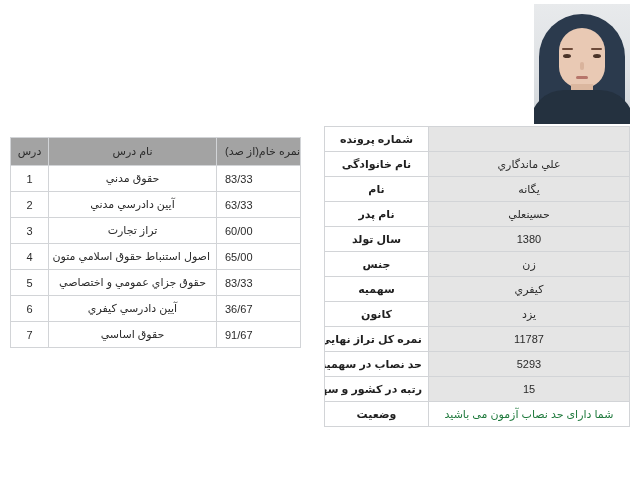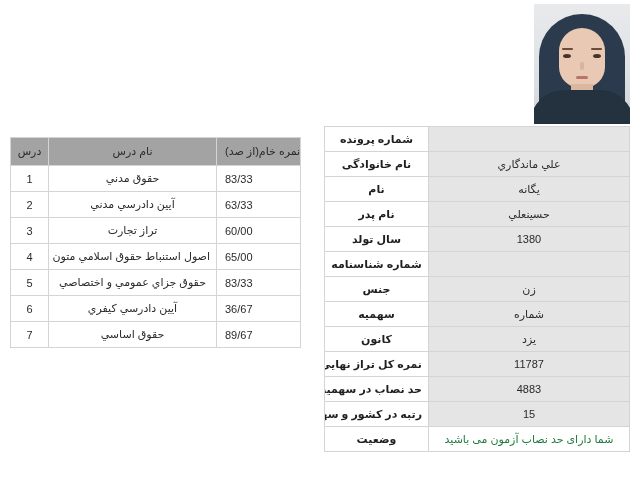--- a/index.html
+++ b/index.html
@@ -166,41 +166,37 @@
       </tr>
       <tr>
         <td class="val">حسينعلي</td>
         <td class="lbl">نام پدر</td>
       </tr>
       <tr>
         <td class="val">1380</td>
         <td class="lbl">سال تولد</td>
       </tr>
       <tr>
-        <td class="val"></td>
-        <td class="lbl">شماره شناسنامه</td>
-      </tr>
-      <tr>
         <td class="val">زن</td>
         <td class="lbl">جنس</td>
       </tr>
       <tr>
-        <td class="val">شماره</td>
+        <td class="val">كيفري</td>
         <td class="lbl">سهمیه</td>
       </tr>
       <tr>
         <td class="val">يزد</td>
         <td class="lbl">کانون</td>
       </tr>
       <tr>
         <td class="val">11787</td>
         <td class="lbl">نمره کل تراز نهایی</td>
       </tr>
       <tr>
-        <td class="val">4883</td>
+        <td class="val">5293</td>
         <td class="lbl">حد نصاب در سهمیه</td>
       </tr>
       <tr>
         <td class="val">15</td>
         <td class="lbl">رتبه در کشور و سهمیه</td>
       </tr>
       <tr class="status">
         <td class="val">شما دارای حد نصاب آزمون می باشید</td>
         <td class="lbl">وضعیت</td>
       </tr>
@@ -240,20 +236,20 @@
         <td class="c-score">83/33</td>
         <td class="c-name">حقوق جزاي عمومي و اختصاصي</td>
         <td class="c-no">5</td>
       </tr>
       <tr>
         <td class="c-score">36/67</td>
         <td class="c-name">آيين دادرسي كيفري</td>
         <td class="c-no">6</td>
       </tr>
       <tr>
-        <td class="c-score">89/67</td>
+        <td class="c-score">91/67</td>
         <td class="c-name">حقوق اساسي</td>
         <td class="c-no">7</td>
       </tr>
     </tbody>
   </table>
 
 </div>
 
 </body></html>

